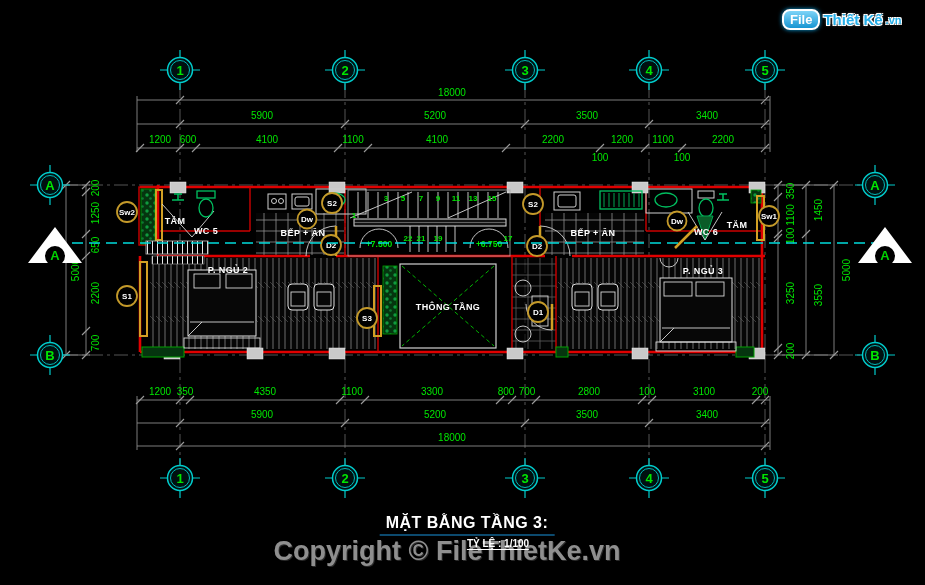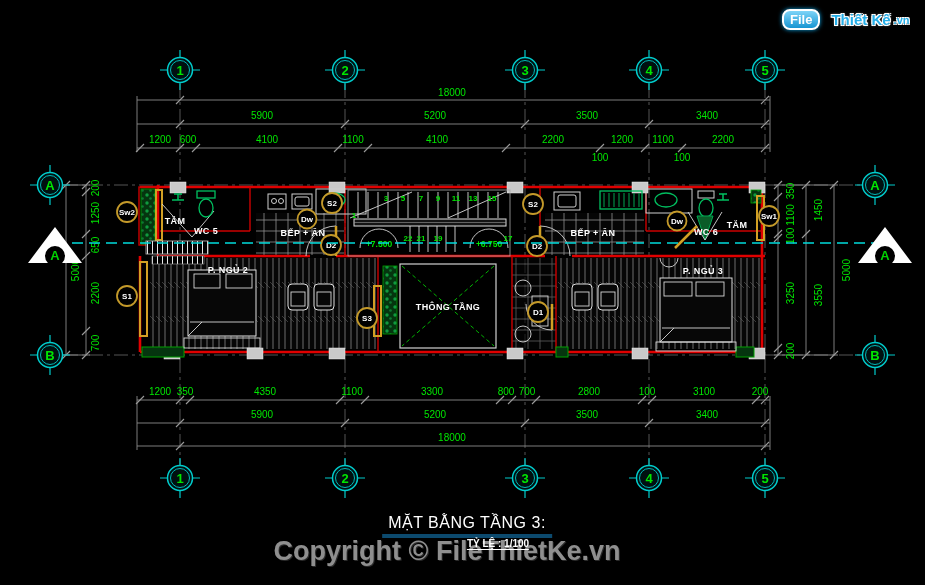--- a/index.html
+++ b/index.html
@@ -25,25 +25,25 @@
   .col{fill:#c9c9c9;stroke:#eee;stroke-width:0.5;}
   .fix{stroke:#cfcfcf;stroke-width:1;fill:none;}
   .fixg{stroke:#00c060;stroke-width:1.3;fill:none;}
   .win{stroke:#d2a024;stroke-width:2;fill:none;}
   .whl{stroke:#d8d8d8;stroke-width:0.9;fill:none;}
   .furn{stroke:#e0e0e0;stroke-width:1;fill:#070707;}
   #logo{position:absolute;left:782px;top:9px;display:flex;align-items:center;gap:3px;}
   #logo .lf{background:linear-gradient(#7dd4f8,#1795d2);border:2px solid #fff;border-radius:8px;
     color:#fff;font-weight:bold;font-size:13px;padding:1px 6px;box-shadow:0 0 4px #0aa0e0;}
   #logo .ltk{color:#25aee8;font-size:15px;font-weight:bold;
-    text-shadow:-1px -1px 0 #fff,1px -1px 0 #fff,-1px 1px 0 #fff,1px 1px 0 #fff,0 0 3px #fff;margin-left:8px;}
+    text-shadow:-1px -1px 0 #fff,1px -1px 0 #fff,-1px 1px 0 #fff,1px 1px 0 #fff,0 0 3px #fff;}
   #logo .lvn{color:#25aee8;font-size:11px;font-weight:bold;
     text-shadow:-1px -1px 0 #fff,1px -1px 0 #fff,-1px 1px 0 #fff,1px 1px 0 #fff;}
   #title-main{position:absolute;left:467px;top:514px;transform:translateX(-50%);
-    color:#fff;font-size:16px;font-weight:normal;border-bottom:4px solid #0c4a6e;
+    color:#fff;font-size:16px;font-weight:bold;border-bottom:2px solid #0c4a6e;
     padding:0 6px 2px 6px;letter-spacing:.5px;white-space:nowrap;z-index:3;}
   #title-scale{position:absolute;left:498px;top:538px;transform:translateX(-50%);
     color:#fff;font-size:10px;font-weight:bold;border-bottom:1px solid #fff;
     white-space:nowrap;z-index:3;}
   #copyright{position:absolute;left:447px;top:536px;transform:translateX(-50%);
     color:#8f8f8f;font-size:27px;font-weight:bold;white-space:nowrap;z-index:2;
     text-shadow:1px 1px 0 #2a2a2a;}
 </style>
 </head>
 <body>

